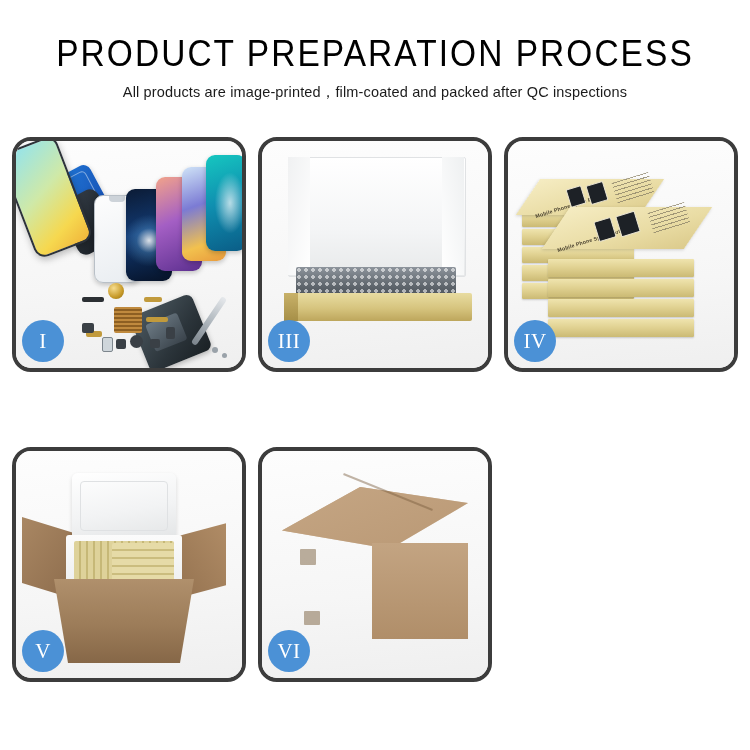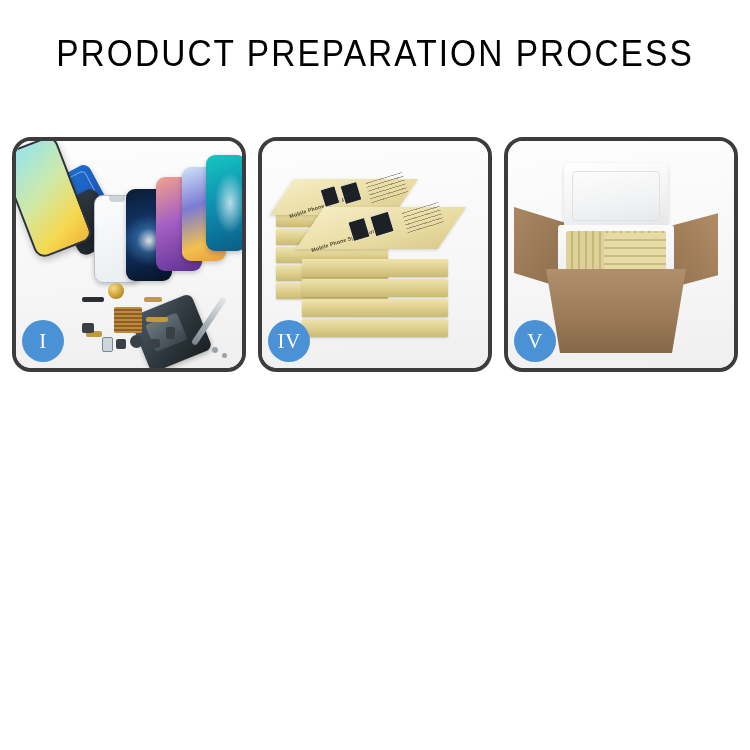--- a/index.html
+++ b/index.html
@@ -440,20 +440,21 @@
     border-radius: 1px;
   }
 </style>
 </head>
 <body>
 
 <div id="poster">
 
   <div class="header">
     <div class="poster-title">PRODUCT PREPARATION PROCESS</div>
+    <div class="poster-subtitle">All products are image-printed，film-coated and packed after QC inspections</div>
   </div>
 
   <div class="grid">
 
     <div class="panel">
       <div class="panel-stage">
         <div class="p1-phone p1-film"></div>
         <div class="p1-phone p1-dark"></div>
         <div class="p1-phone p1-glass"></div>
         <div class="p1-phone p1-blue"></div>
@@ -478,20 +479,31 @@
         <div class="p1-part" style="left:150px;top:186px;width:9px;height:12px;"></div>
         <div class="p1-part" style="left:196px;top:206px;width:6px;height:6px;border-radius:50%;background:#9aa2a9;"></div>
         <div class="p1-part" style="left:206px;top:212px;width:5px;height:5px;border-radius:50%;background:#9aa2a9;"></div>
         <div class="p1-driver"></div>
 
         <div class="badge">I</div>
       </div>
     </div>
 
 
+    <div class="panel">
+      <div class="panel-stage">
+        <div class="p3-lid"></div>
+        <div class="p3-lid-fold-l"></div>
+        <div class="p3-lid-fold-r"></div>
+        <div class="p3-foam"></div>
+        <div class="p3-tray"></div>
+        <div class="p3-tray-side"></div>
+        <div class="badge">III</div>
+      </div>
+    </div>
 
     <div class="panel">
       <div class="panel-stage">
         <div class="p4-stack">
 
           <div class="p4-box" style="left:4px;top:48px;width:112px;height:16px;"></div>
           <div class="p4-box" style="left:4px;top:66px;width:112px;height:16px;"></div>
           <div class="p4-box" style="left:4px;top:84px;width:112px;height:16px;"></div>
           <div class="p4-box" style="left:4px;top:102px;width:112px;height:16px;"></div>
           <div class="p4-box" style="left:4px;top:120px;width:112px;height:16px;"></div>
@@ -523,15 +535,26 @@
         <div class="p5-flap-r"></div>
         <div class="p5-foam-lid"></div>
         <div class="p5-foam-body"></div>
         <div class="p5-inner"></div>
         <div class="p5-inner2"></div>
         <div class="p5-carton"></div>
         <div class="badge">V</div>
       </div>
     </div>
 
+    <div class="panel">
+      <div class="panel-stage">
+        <div class="p6-top"></div>
+        <div class="p6-front"></div>
+        <div class="p6-side"></div>
+        <div class="p6-seam" style="left:78px;top:40px;width:96px;height:2px;transform:rotate(22deg);"></div>
+        <div class="p6-tab" style="left:38px;top:98px;width:16px;height:16px;"></div>
+        <div class="p6-tab" style="left:42px;top:160px;width:16px;height:14px;"></div>
+        <div class="badge">VI</div>
+      </div>
+    </div>
 
   </div>
 </div>
 
 </body></html>

